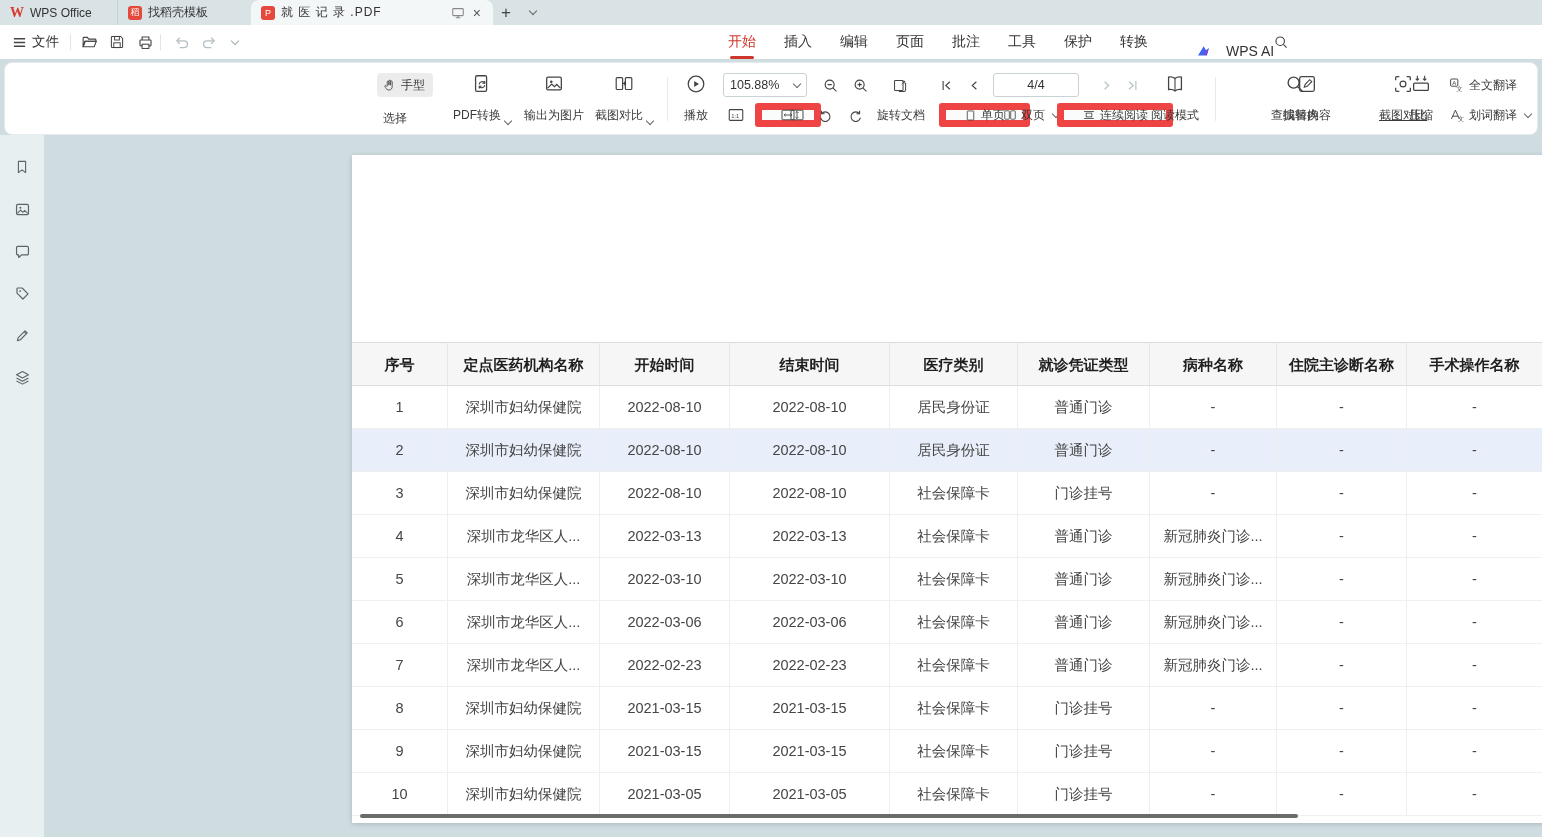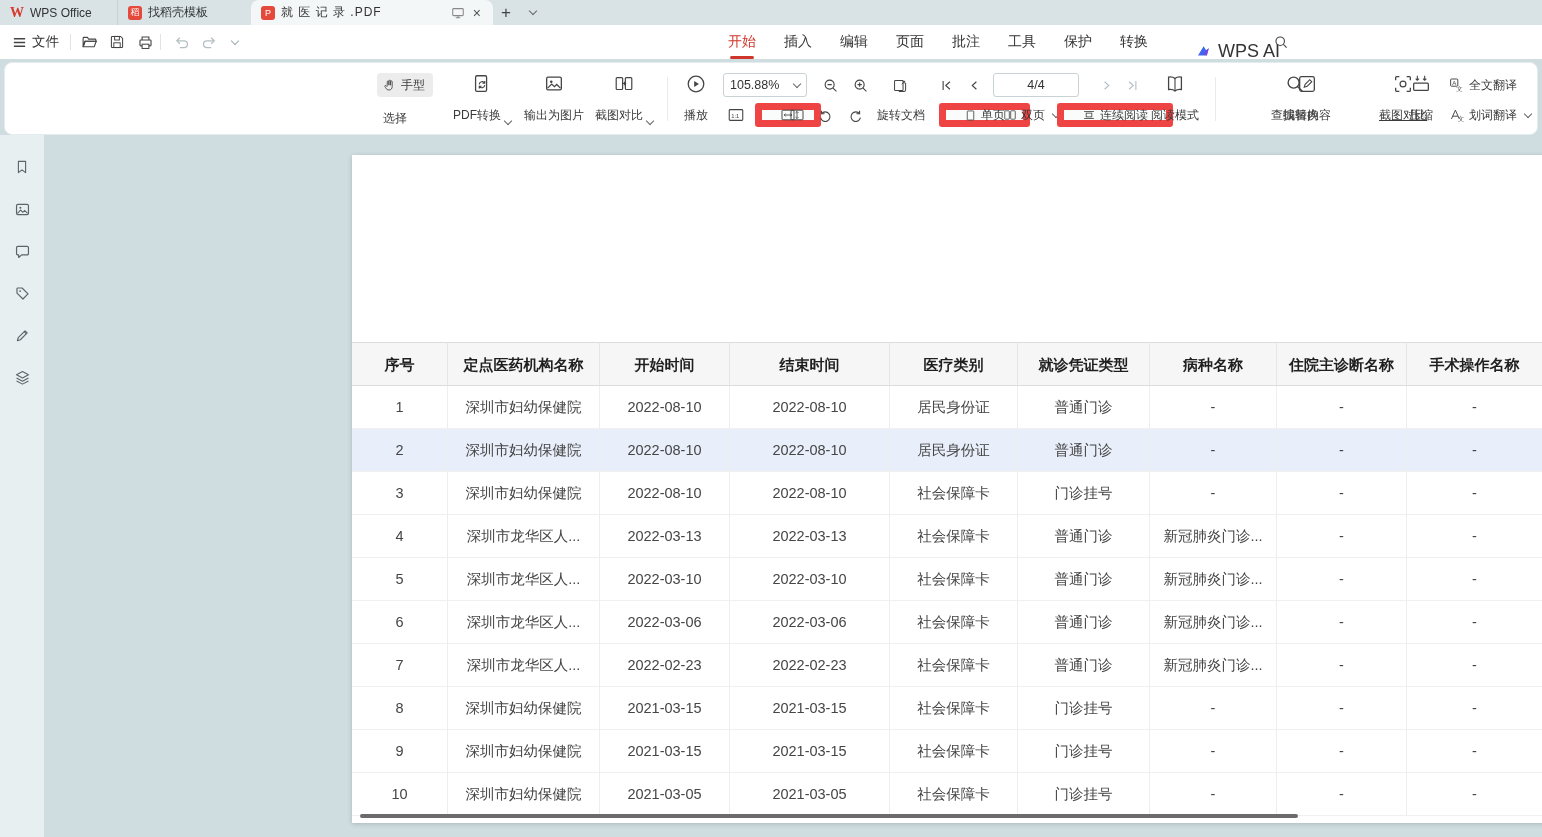--- a/index.html
+++ b/index.html
@@ -25,21 +25,21 @@
 
   
   .menubar { position:absolute; left:0; top:25px; right:0; height:34px; background:#fff; }
   .mitem { position:absolute; top:0; height:34px; display:flex; align-items:center; gap:5px; font-size:13.5px; color:#333; }
   .icbtn { position:absolute; top:6px; width:22px; height:22px; display:flex; align-items:center; justify-content:center; }
   .msep { position:absolute; top:9px; width:1px; height:16px; background:#e0e4e6; }
   .ribbon { position:absolute; left:728px; top:0; height:34px; display:flex; align-items:center; gap:28px; }
   .rtab { font-size:14px; color:#333; position:relative; height:34px; display:flex; align-items:center; }
   .rtab.active { color:#d0372c; }
   .rtab.active::after { content:""; position:absolute; left:2px; right:2px; bottom:0; height:3px; background:#d0372c; border-radius:2px; }
-  .wpsai { position:absolute; left:1196px; top:0; height:52px; display:flex; align-items:center; gap:6px; font-size:18px; color:#333; }
+  .wpsai { position:absolute; left:1196px; top:0; height:52px; display:flex; align-items:center; gap:14px; font-size:14px; color:#333; }
   .msearch { position:absolute; left:1270px; top:6px; width:22px; height:22px; display:flex; align-items:center; justify-content:center; }
 
   
   .toolbar { position:absolute; left:4px; right:4px; top:62px; height:73px; background:#fff; border:1px solid #e6ebed; border-radius:8px; }
   .bigbtn { position:absolute; top:7px; height:59px; display:flex; flex-direction:column; align-items:center; justify-content:space-between; padding:3px 2px 5px; font-size:12px; color:#3a3a3a; white-space:nowrap; }
   .bigbtn .lbl { display:flex; align-items:flex-end; }
   .minibtn { position:absolute; height:24px; display:flex; align-items:center; gap:4px; font-size:12px; color:#3a3a3a; white-space:nowrap; }
   .r1 { top:10px; } .r2 { top:40px; }
   .pill { background:#ececec; border-radius:4px; padding:2px 8px 2px 5px; }
   .pressed { border:7px solid #ef4444; border-radius:3px; background:#fafcfc; padding:2px 18px; }

